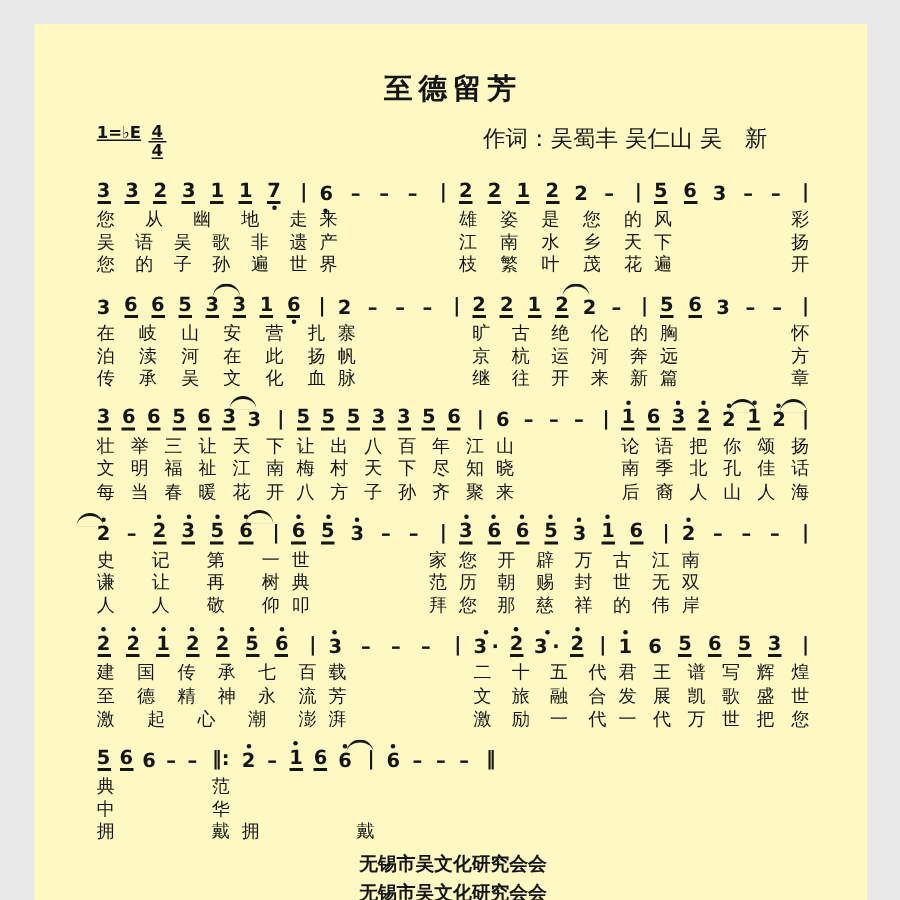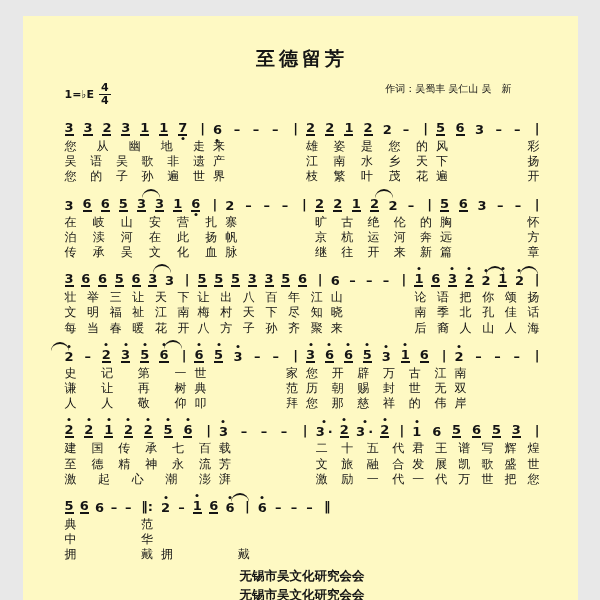--- a/index.html
+++ b/index.html
@@ -4,24 +4,24 @@
 <style>
   html,body{margin:0;padding:0;background:#e8e8e8;}
   .sheet{
     width:555px;height:600px;background:#fef9c3;color:#151515;
     font-family:"DejaVu Sans",sans-serif;
     box-sizing:border-box;padding:16px 38px 10px 42px;
     position:relative;overflow:hidden;margin:16px auto;
   }
   .title{text-align:center;font-size:19px;font-weight:bold;letter-spacing:4px;margin-top:14px;}
   .meta{display:flex;justify-content:space-between;align-items:flex-start;margin-top:10px;}
-  .keysig{display:flex;gap:5px;align-items:center;font-size:11px;font-weight:bold;}
+  .keysig{display:flex;gap:5px;font-size:11px;font-weight:bold;text-decoration:underline;}
   .timesig{display:inline-flex;flex-direction:column;line-height:1.05;font-weight:bold;text-align:center;font-size:11px;}
   .timesig .top{border-bottom:1px solid #151515;padding:0 2px;}
-  .credits{font-size:10px;line-height:1.35;margin-right:28px;}
+  .credits{font-size:15px;line-height:1.35;margin-right:28px;}
   .systems{margin-top:8px;display:flex;flex-direction:column;gap:6px;}
   .system:nth-child(6){width:56%;}
   .grid{display:grid;column-gap:8px;}
   .mcell{display:flex;justify-content:space-between;align-items:flex-end;position:relative;
          font-weight:bold;font-size:13px;padding:7px 0 2px 0;}
   .note{position:relative;display:inline-block;min-width:8px;text-align:center;line-height:1;}
   .note.u{border-bottom:2px solid #151515;}
   .dot-hi{position:absolute;left:50%;top:-5px;width:3px;height:3px;border-radius:50%;background:#151515;transform:translateX(-50%);}
   .dot-lo{position:absolute;left:50%;bottom:-6px;width:3px;height:3px;border-radius:50%;background:#151515;transform:translateX(-50%);}
   .aug{display:inline-block;margin-left:3px;}

